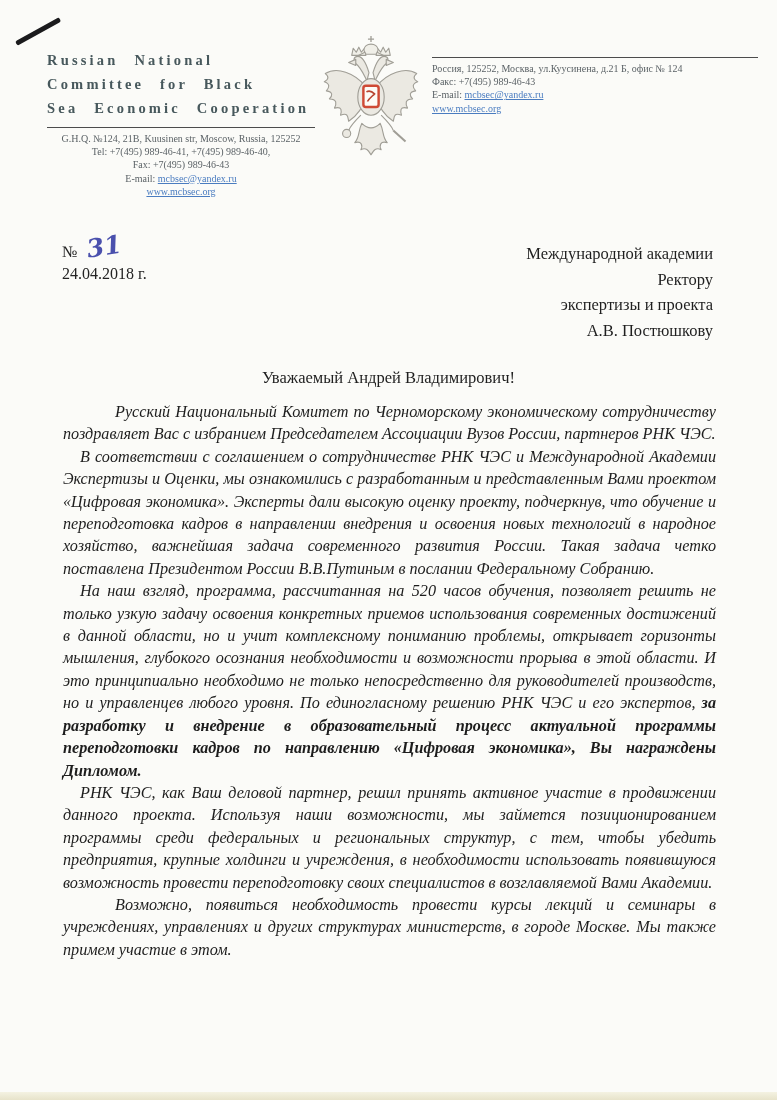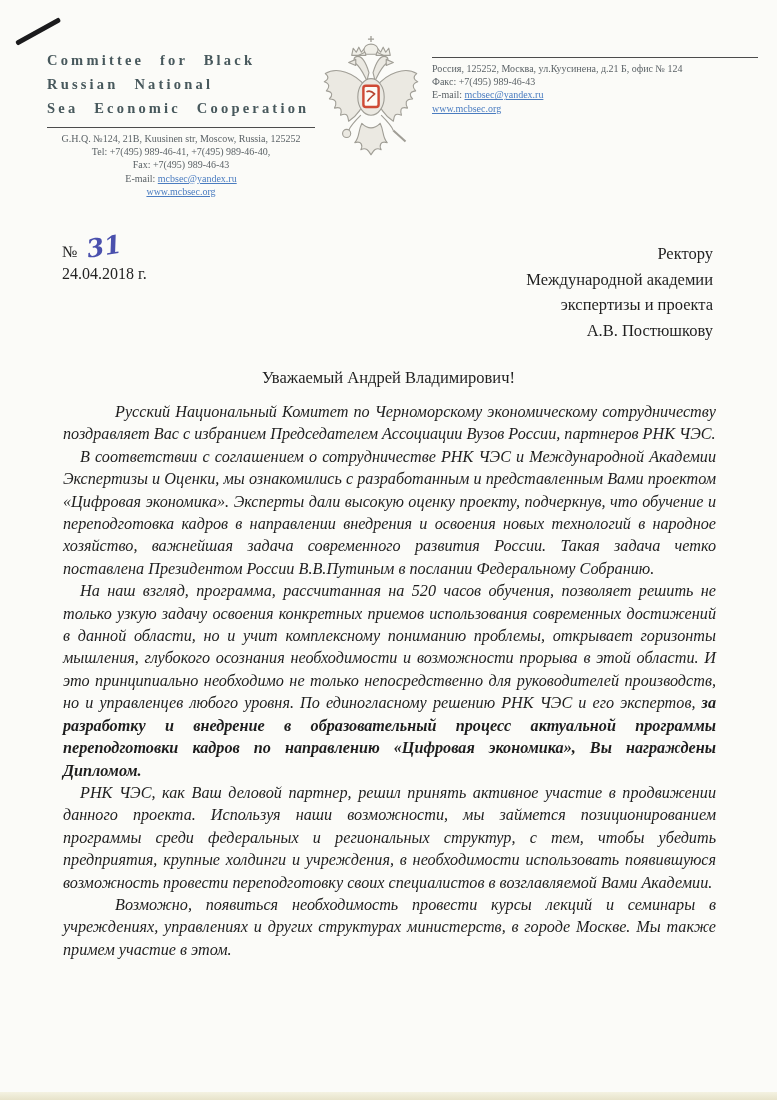--- a/index.html
+++ b/index.html
@@ -57,22 +57,22 @@
 </style>
 </head>
 <body>
 
 <div class="page">
 
   <div class="pen-mark"></div>
 
   <div class="lh-left">
     <div class="org-en">
+      <div>Russian National</div>
       <div>Committee for Black</div>
-      <div>Russian National</div>
       <div>Sea Economic Cooperation</div>
     </div>
     <div class="rule"></div>
     <div class="contacts">
       <div>G.H.Q. №124, 21B, Kuusinen str, Moscow, Russia, 125252</div>
       <div>Tel: +7(495) 989-46-41, +7(495) 989-46-40,</div>
       <div>Fax: +7(495) 989-46-43</div>
       <div><span>E-mail:</span> <a href="#" class="link">mcbsec@yandex.ru</a></div>
       <div><a href="#" class="link">www.mcbsec.org</a></div>
     </div>
@@ -115,22 +115,22 @@
       <div><a href="#" class="link">www.mcbsec.org</a></div>
     </div>
   </div>
 
   <div class="ref">
     <div class="ref-no"><span>№</span><span class="hand">31</span></div>
     <div class="ref-date">24.04.2018 г.</div>
   </div>
 
   <div class="addressee">
+    <div>Международной академии</div>
     <div>Ректору</div>
-    <div>Международной академии</div>
     <div>экспертизы и проекта</div>
     <div>А.В. Постюшкову</div>
   </div>
 
   <div class="salutation">Уважаемый Андрей Владимирович!</div>
 
   <div class="body-text">
     <p class="ind-lg">Русский Национальный Комитет по Черноморскому экономическому сотрудничеству поздравляет Вас с избранием Председателем Ассоциации Вузов России, партнеров РНК ЧЭС.</p>
     <p class="ind-sm">В соответствии с соглашением о сотрудничестве РНК ЧЭС и Международной Академии Экспертизы и Оценки, мы ознакомились с разработанным и представленным Вами проектом «Цифровая экономика». Эксперты дали высокую оценку проекту, подчеркнув, что обучение и переподготовка кадров в направлении внедрения и освоения новых технологий в народное хозяйство, важнейшая задача современного развития России. Такая задача четко поставлена Президентом России В.В.Путиным в послании Федеральному Собранию.</p>
     <p class="ind-sm"><span>На наш взгляд, программа, рассчитанная на 520 часов обучения, позволяет решить не только узкую задачу освоения конкретных приемов использования современных достижений в данной области, но и учит комплексному пониманию проблемы, открывает горизонты мышления, глубокого осознания необходимости и возможности прорыва в этой области. И это принципиально необходимо не только непосредственно для руководителей производств, но и управленцев любого уровня. По единогласному решению РНК ЧЭС и его экспертов, </span><span class="bold">за разработку и внедрение в образовательный процесс актуальной программы переподготовки кадров по направлению «Цифровая экономика», Вы награждены Дипломом.</span></p>

